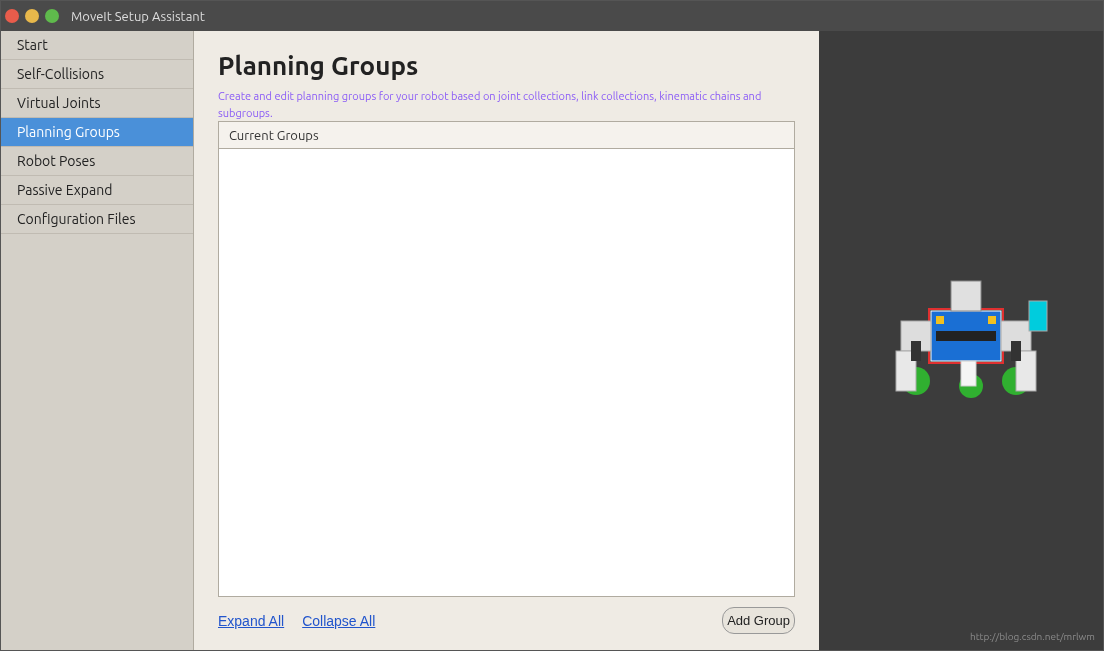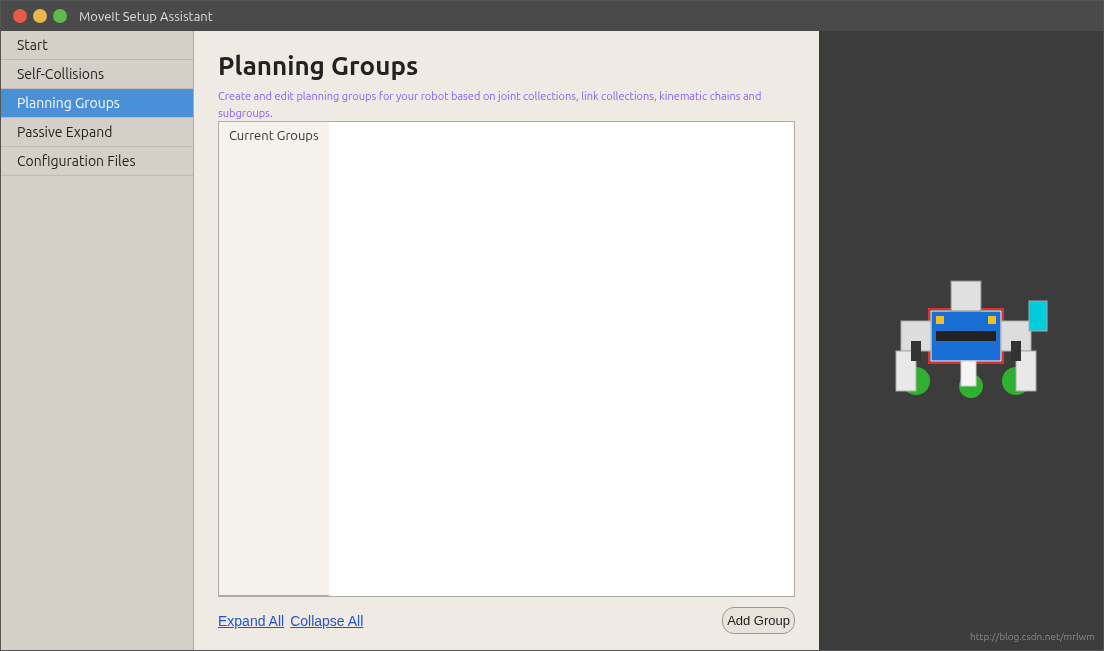--- a/index.html
+++ b/index.html
@@ -17,21 +17,21 @@
       display: flex;
       flex-direction: column;
       background: #3c3c3c;
       border: 1px solid #555;
     }
     .titlebar {
       height: 30px;
       background: #4a4a4a;
       display: flex;
       align-items: center;
-      padding: 0 12px;
+      padding: 0 4px;
       gap: 6px;
       flex-shrink: 0;
     }
     .titlebar-btn {
       width: 14px; height: 14px;
       border-radius: 50%;
       border: none;
       cursor: pointer;
     }
     .btn-close { background: #e95c4b; }
@@ -88,21 +88,21 @@
       font-size: 11px;
       color: #8b5cf6;
       margin-bottom: 0;
       line-height: 1.5;
     }
     .groups-box {
       border: 1px solid #b0aba0;
       background: #5eead4;
       flex: 1;
       display: flex;
-      flex-direction: row;
+      flex-direction: column;
       overflow: hidden;
     }
     .groups-box-header {
       padding: 6px 10px;
       border-bottom: 1px solid #b0aba0;
       font-size: 13px;
       color: #333;
       background: #f5f2ed;
     }
     .groups-box-body {
@@ -110,21 +110,21 @@
       background: #fff;
     }
     .groups-footer {
       display: flex;
       align-items: center;
       justify-content: space-between;
       margin-top: 10px;
     }
     .footer-links {
       display: flex;
-      gap: 6px;
+      gap: 18px;
     }
     .footer-link {
       color: #2255cc;
       text-decoration: underline;
       cursor: pointer;
       font-size: 14px;
       background: none;
       border: none;
     }
     .add-group-btn {
@@ -166,21 +166,23 @@
   <div class="titlebar">
     <button class="titlebar-btn btn-close"></button>
     <button class="titlebar-btn btn-min"></button>
     <button class="titlebar-btn btn-max"></button>
     <span class="titlebar-title">MoveIt Setup Assistant</span>
   </div>
   <div class="content">
     <div class="sidebar">
       <div class="sidebar-item">Start</div>
       <div class="sidebar-item">Self-Collisions</div>
+      <div class="sidebar-item">Virtual Joints</div>
       <div class="sidebar-item active">Planning Groups</div>
+      <div class="sidebar-item">Robot Poses</div>
       <div class="sidebar-item">Passive Expand</div>
       <div class="sidebar-item">Configuration Files</div>
       <div class="sidebar-spacer"></div>
     </div>
     <div class="main">
       <div class="page-title">Planning Groups</div>
       <div class="page-desc">Create and edit planning groups for your robot based on joint collections, link
 collections, kinematic chains and subgroups.</div>
       <div class="groups-box">
         <div class="groups-box-header">Current Groups</div>

